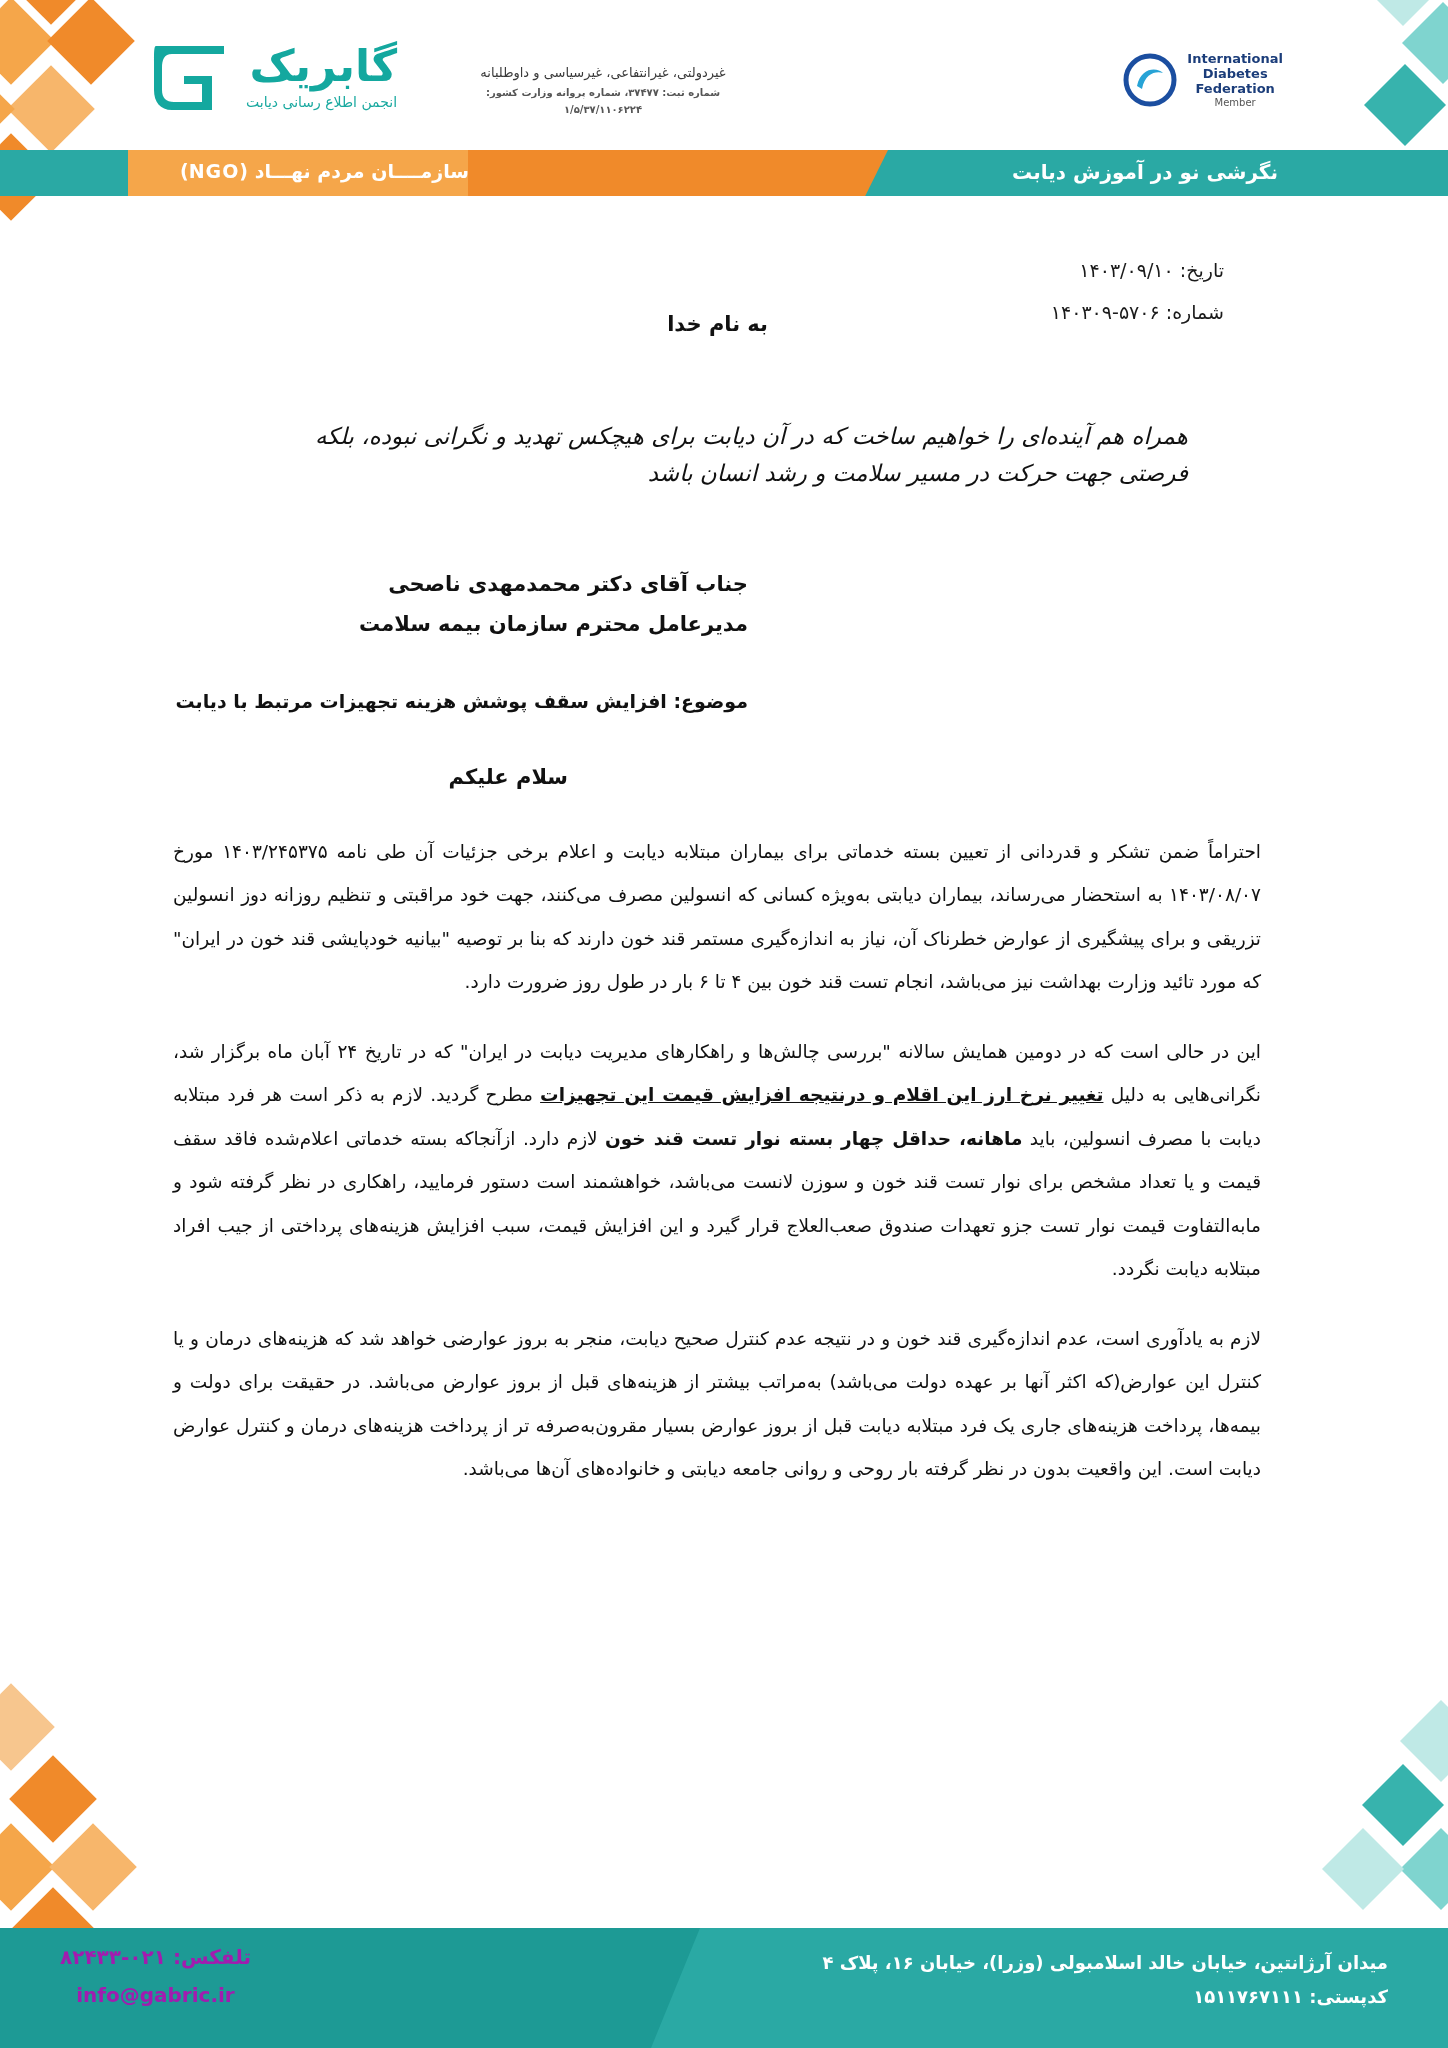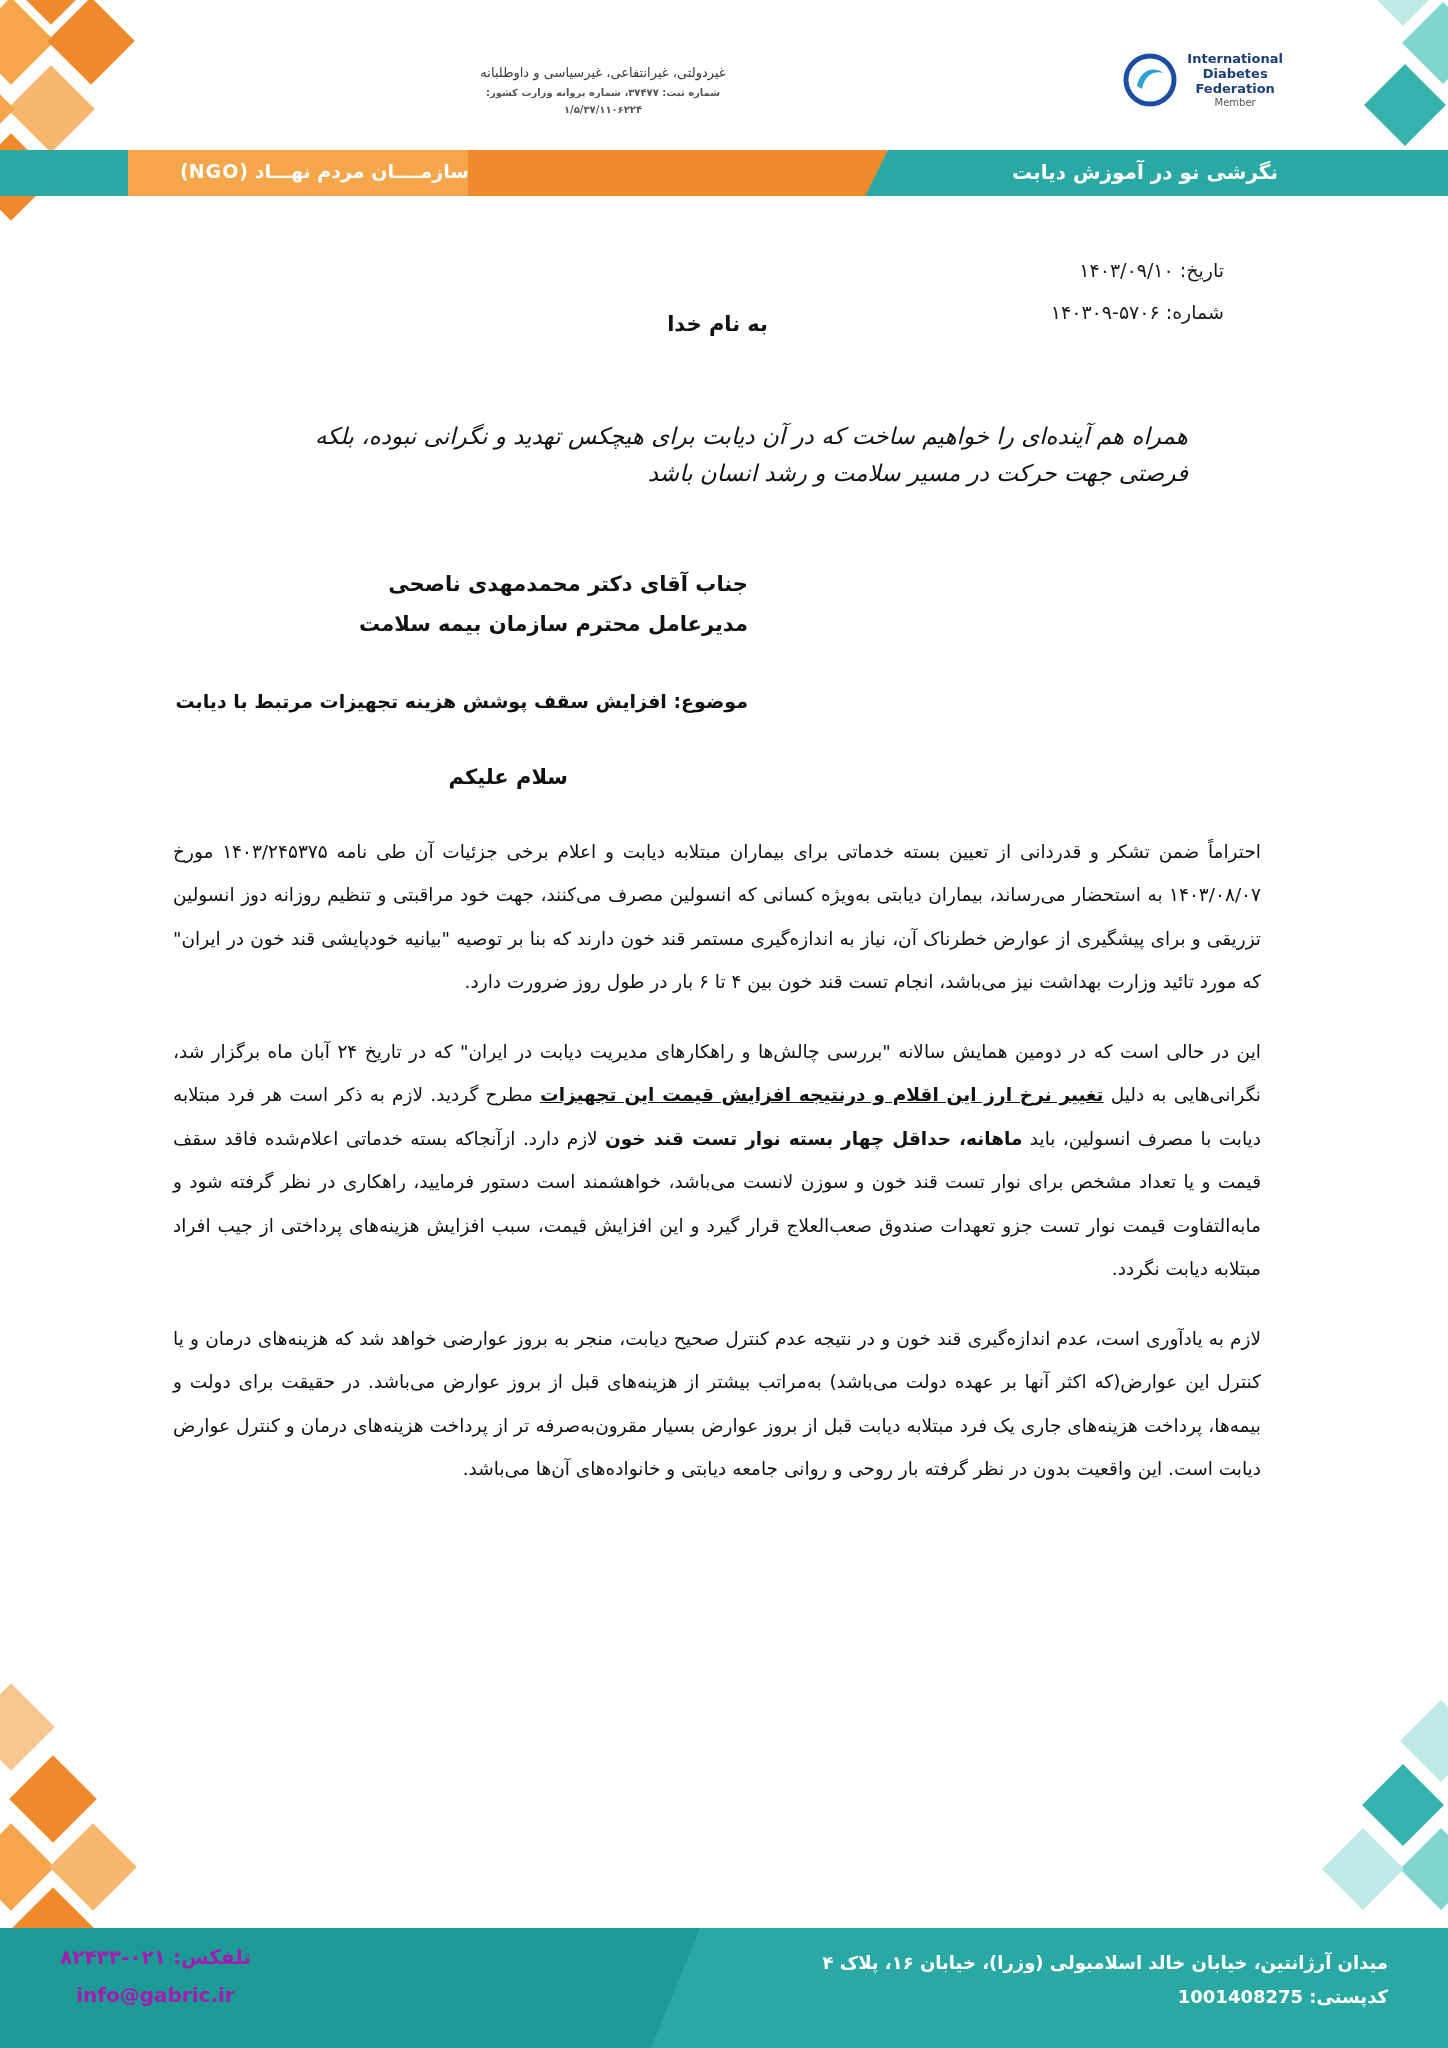--- a/index.html
+++ b/index.html
@@ -298,20 +298,29 @@
         <div>Federation</div>
         <div class="member">Member</div>
       </div>
     </div>
 
     <div class="center-note">
       <div>غیردولتی، غیرانتفاعی، غیرسیاسی و داوطلبانه</div>
       <div class="small">شماره ثبت: ۳۷۴۷۷، شماره پروانه وزارت کشور: ۱/۵/۳۷/۱۱۰۶۲۲۴</div>
     </div>
 
+    <div class="gabric-logo">
+      <div class="gabric-text">
+        <div class="gabric-title">گابریک</div>
+        <div class="gabric-sub">انجمن اطلاع رسانی دیابت</div>
+      </div>
+      <svg class="gabric-mark" viewBox="0 0 82 74">
+        <path d="M6 6 H74 V14 H22 C14 14 12 20 12 28 V50 C12 58 16 62 24 62 H52 V44 H34 V36 H62 V70 H22 C10 70 4 62 4 50 V22 C4 12 4 6 6 6 Z" fill="#14a89f"></path>
+      </svg>
+    </div>
 
     <div class="band-teal"></div>
     <div class="band-orange"></div>
     <div class="band-orange-light"></div>
     <div class="band-text-right">نگرشی نو در آموزش دیابت</div>
     <div class="band-text-left">سازمــــان مردم نهـــاد (NGO)</div>
   </div>
 
   <div class="meta">
     <div>
@@ -359,16 +368,16 @@
 
   <div class="footer">
     <div class="footer-dark"></div>
   </div>
   <div class="footer-left">
     <div>تلفکس: ۰۲۱-۸۲۴۳۳</div>
     <div>info@gabric.ir</div>
   </div>
   <div class="footer-right">
     <div>میدان آرژانتین، خیابان خالد اسلامبولی (وزرا)، خیابان ۱۶، پلاک ۴</div>
-    <div>کدپستی: 1001408275</div>
+    <div>کدپستی: ۱۵۱۱۷۶۷۱۱۱</div>
   </div>
 
 </div>
 
 </body></html>

